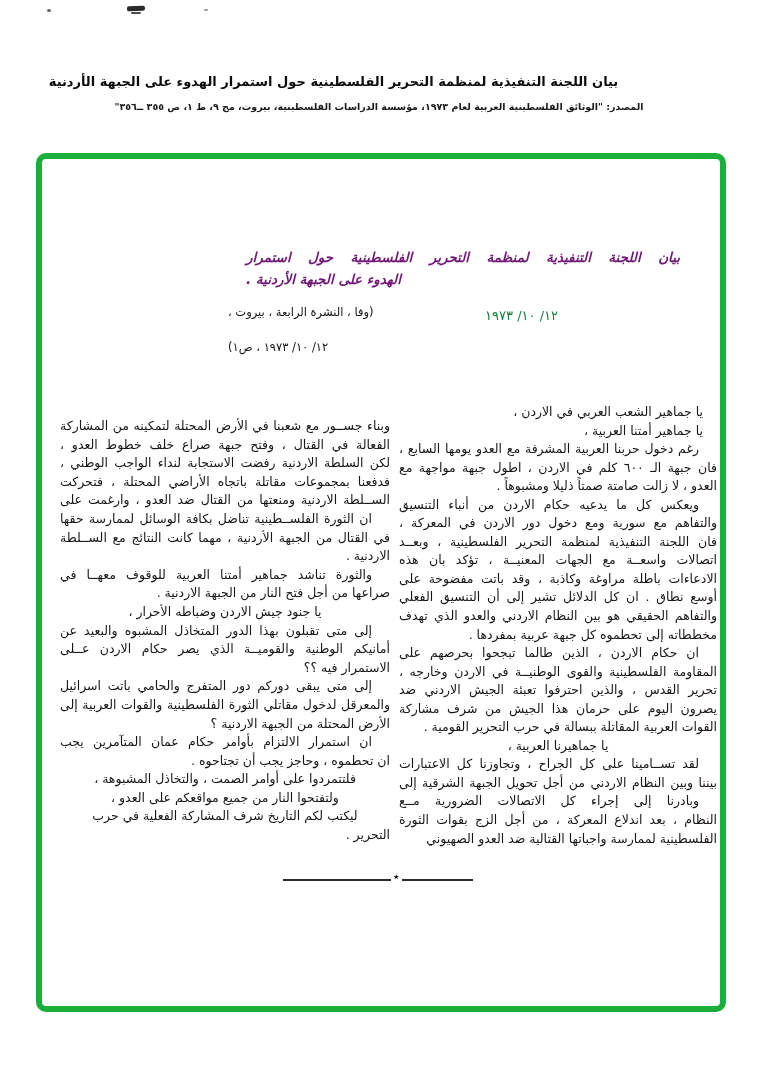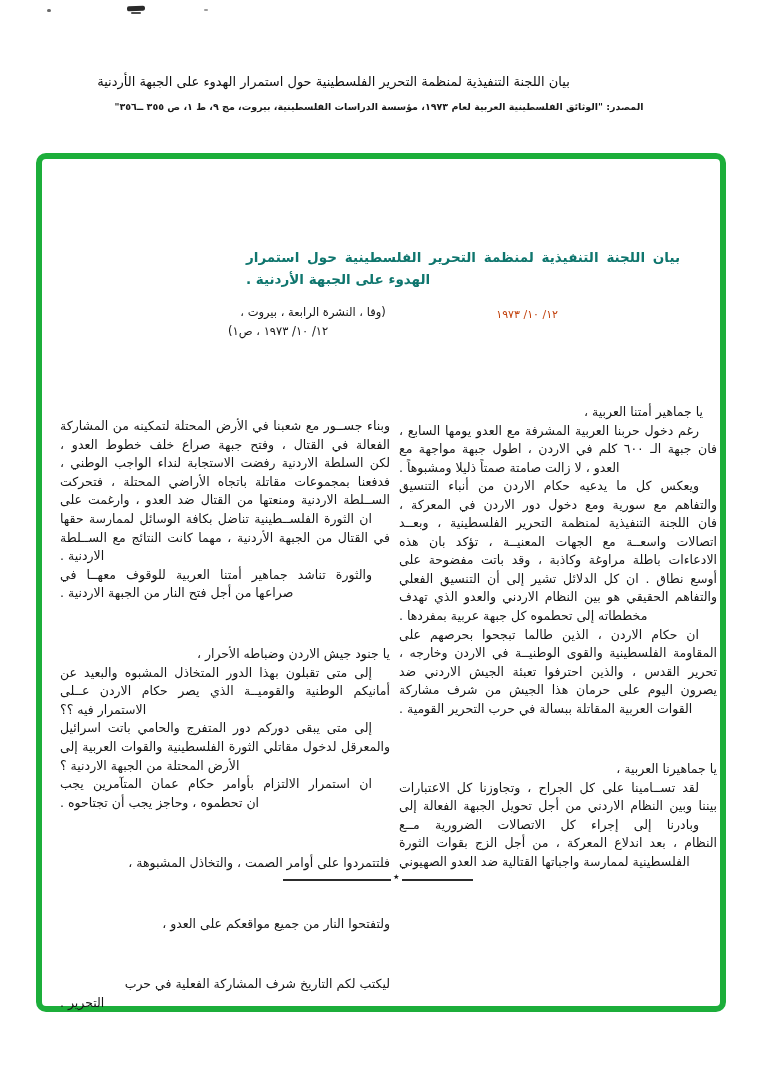--- a/index.html
+++ b/index.html
@@ -4,61 +4,61 @@
 <style>
   html,body{margin:0;padding:0;}
   body{
     width:758px;height:1078px;position:relative;background:#ffffff;
     font-family:"DejaVu Sans",sans-serif;color:#161616;overflow:hidden;
   }
   .abs{position:absolute;}
   
   .hdr-title{
     top:74px;left:0;width:667px;text-align:center;direction:rtl;
-    font-size:13px;font-weight:normal;color:#0d0d0d;letter-spacing:.2px;
+    font-size:13px;font-weight:bold;color:#0d0d0d;letter-spacing:.2px;
   }
   .hdr-source{
     top:101px;left:0;width:758px;text-align:center;direction:rtl;
     font-size:9.5px;font-weight:bold;color:#1a1a1a;
   }
   
   .artifact{background:#3a3a3a;border-radius:2px;}
   .a1{left:47px;top:9px;width:4px;height:3px;background:#6a6a6a;}
   .a2{left:127px;top:6px;width:18px;height:5px;background:#2a2a2a;transform:rotate(-3deg);}
   .a2b{left:131px;top:12px;width:10px;height:2px;background:#4d4d4d;}
   .a3{left:204px;top:9px;width:4px;height:2px;background:#9d9d9d;}
   
   .frame{
     left:36px;top:153px;width:690px;height:859px;box-sizing:border-box;
     border:6px solid #1cae3a;border-radius:10px;background:#ffffff;
   }
   
   .doc-title{
     left:246px;top:246px;width:434px;direction:rtl;
-    font-size:13.5px;font-weight:bold;line-height:22px;color:#0f766e;
+    font-size:13.5px;font-weight:bold;line-height:22px;color:#701a75;font-style:italic;
   }
   .doc-title .t1{text-align:justify;text-align-last:justify;}
   .doc-title .t2{text-align:left;}
   .doc-date{
     left:446px;top:308px;width:112px;direction:rtl;text-align:right;
-    font-size:11px;letter-spacing:1.5px;color:#c2410c;
+    font-size:13px;letter-spacing:1.5px;color:#15803d;
   }
   .agency{
     left:228px;top:303px;width:170px;direction:rtl;
     font-size:11.5px;line-height:19px;color:#141414;
   }
-  .agency .g1{text-align:center;}
-  .agency .g2{text-align:left;letter-spacing:.5px;}
+  .agency .g1{text-align:left;}
+  .agency .g2{text-align:left;letter-spacing:.5px;margin-top:16px;}
   
   .col{direction:rtl;font-size:12.5px;color:#161616;}
   .col .ln{line-height:18.55px;height:18.55px;overflow:hidden;white-space:nowrap;}
   .col .ln.a-j{white-space:normal;text-align:justify;text-align-last:justify;}
   .col .ln.a-r{text-align:right;padding-right:14px;}
-  .col .ln.a-l{text-align:left;}
-  .col .ln.a-c{margin-top:42px;}
+  .col .ln.a-l{text-align:right;}
+  .col .ln.a-c{text-align:center;}
   .col .ln.ind{padding-right:18px;}
   .col-right{left:399px;top:403px;width:318px;}
   .col-left{left:60px;top:417px;width:330px;}
   .col-left .ln{line-height:18.6px;height:18.6px;}
   
   .foot-rule{left:283px;top:879px;width:190px;height:1.5px;background:#2c2c2c;}
   .foot-star{left:391px;top:869px;font-size:12px;color:#1a1a1a;background:#fff;padding:0 2px;}
 </style>
 </head>
 <body>
@@ -79,40 +79,41 @@
 </div>
 
 <div class="abs doc-date">١٢/ ١٠/ ١٩٧٣</div>
 
 <div class="abs agency">
   <div class="g1">(وفا ، النشرة الرابعة ، بيروت ،</div>
   <div class="g2">١٢/ ١٠/ ١٩٧٣ ، ص١)</div>
 </div>
 
 <div class="abs col col-right">
+    <div class="ln a-r">يا جماهير الشعب العربي في الاردن ،</div>
     <div class="ln a-r">يا جماهير أمتنا العربية ،</div>
     <div class="ln a-j ind">رغم دخول حربنا العربية المشرفة مع العدو يومها السابع ،</div>
     <div class="ln a-j">فان جبهة الـ ٦٠٠ كلم في الاردن ، اطول جبهة مواجهة مع</div>
     <div class="ln a-l">العدو ، لا زالت صامتة صمتاً ذليلا ومشبوهاً .</div>
     <div class="ln a-j ind">ويعكس كل ما يدعيه حكام الاردن من أنباء التنسيق</div>
     <div class="ln a-j">والتفاهم مع سورية ومع دخول دور الاردن في المعركة ،</div>
     <div class="ln a-j">فان اللجنة التنفيذية لمنظمة التحرير الفلسطينية ، وبعــد</div>
     <div class="ln a-j">اتصالات واسعــة مع الجهات المعنيــة ، تؤكد بان هذه</div>
     <div class="ln a-j">الادعاءات باطلة مراوغة وكاذبة ، وقد باتت مفضوحة على</div>
     <div class="ln a-j">أوسع نطاق . ان كل الدلائل تشير إلى أن التنسيق الفعلي</div>
     <div class="ln a-j">والتفاهم الحقيقي هو بين النظام الاردني والعدو الذي تهدف</div>
     <div class="ln a-l">مخططاته إلى تحطموه كل جبهة عربية بمفردها .</div>
     <div class="ln a-j ind">ان حكام الاردن ، الذين طالما تبجحوا بحرصهم على</div>
     <div class="ln a-j">المقاومة الفلسطينية والقوى الوطنيــة في الاردن وخارجه ،</div>
     <div class="ln a-j">تحرير القدس ، والذين احترفوا تعبئة الجيش الاردني ضد</div>
     <div class="ln a-j">يصرون اليوم على حرمان هذا الجيش من شرف مشاركة</div>
     <div class="ln a-l">القوات العربية المقاتلة ببسالة في حرب التحرير القومية .</div>
     <div class="ln a-c">يا جماهيرنا العربية ،</div>
     <div class="ln a-j ind">لقد تســامينا على كل الجراح ، وتجاوزنا كل الاعتبارات</div>
-    <div class="ln a-j">بيننا وبين النظام الاردني من أجل تحويل الجبهة الفعالة إلى</div>
+    <div class="ln a-j">بيننا وبين النظام الاردني من أجل تحويل الجبهة الشرقية إلى</div>
     <div class="ln a-j ind">وبادرنا إلى إجراء كل الاتصالات الضرورية مــع</div>
     <div class="ln a-j">النظام ، بعد اندلاع المعركة ، من أجل الزج بقوات الثورة</div>
     <div class="ln a-l">الفلسطينية لممارسة واجباتها القتالية ضد العدو الصهيوني</div>
   </div>
 <div class="abs col col-left">
     <div class="ln a-j">وبناء جســور مع شعبنا في الأرض المحتلة لتمكينه من المشاركة</div>
     <div class="ln a-j">الفعالة في القتال ، وفتح جبهة صراع خلف خطوط العدو ،</div>
     <div class="ln a-j">لكن السلطة الاردنية رفضت الاستجابة لنداء الواجب الوطني ،</div>
     <div class="ln a-j">فدفعنا بمجموعات مقاتلة باتجاه الأراضي المحتلة ، فتحركت</div>
     <div class="ln a-j">الســلطة الاردنية ومنعتها من القتال ضد العدو ، وارغمت على</div>

